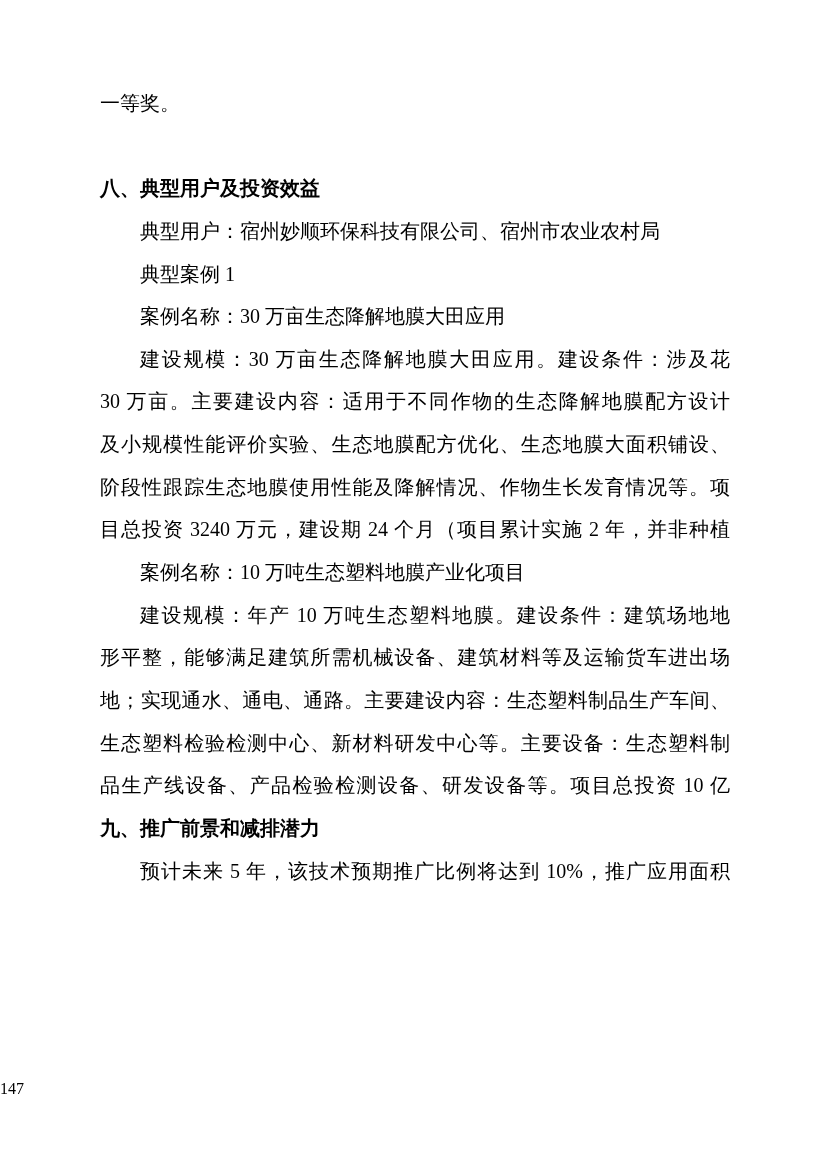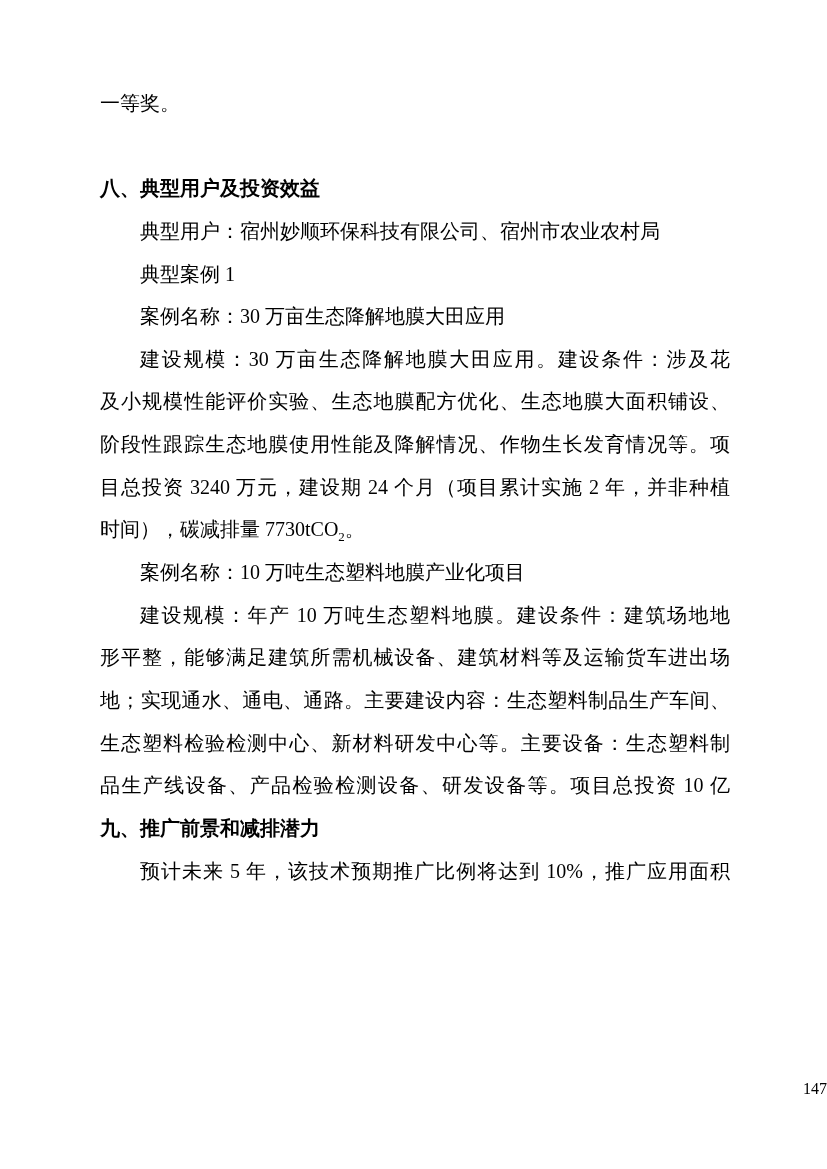--- a/index.html
+++ b/index.html
@@ -51,41 +51,41 @@
   }
   .line sub {
     font-size: 13px;
     line-height: 0;
   }
   .page-number {
     position: absolute;
     top: 1078px;
     left: 0;
     width: 100%;
-    text-align: right;
+    text-align: left;
     font-size: 16px;
     line-height: 22px;
   }
 </style>
 </head>
 <body>
 
 <div class="page">
   <div class="text-block">
       <div class="line body">一等奖。</div>
       <div class="line blank">&nbsp;</div>
       <div class="line heading">八、典型用户及投资效益</div>
       <div class="line body indent">典型用户：宿州妙顺环保科技有限公司、宿州市农业农村局</div>
       <div class="line body indent">典型案例 1</div>
       <div class="line body indent">案例名称：30 万亩生态降解地膜大田应用</div>
       <div class="line body indent justify">建设规模：30 万亩生态降解地膜大田应用。建设条件：涉及花</div>
+      <div class="line body justify">30 万亩。主要建设内容：适用于不同作物的生态降解地膜配方设计</div>
       <div class="line body justify">及小规模性能评价实验、生态地膜配方优化、生态地膜大面积铺设、</div>
       <div class="line body justify">阶段性跟踪生态地膜使用性能及降解情况、作物生长发育情况等。项</div>
       <div class="line body justify">目总投资 3240 万元，建设期 24 个月（项目累计实施 2 年，并非种植</div>
-      <div class="line body"><span>时间），碳减排量 7730tCO</span><sub>2</sub><span>。</span></div>
       <div class="line body indent">案例名称：10 万吨生态塑料地膜产业化项目</div>
       <div class="line body indent justify">建设规模：年产 10 万吨生态塑料地膜。建设条件：建筑场地地</div>
       <div class="line body justify">形平整，能够满足建筑所需机械设备、建筑材料等及运输货车进出场</div>
       <div class="line body justify">地；实现通水、通电、通路。主要建设内容：生态塑料制品生产车间、</div>
       <div class="line body justify">生态塑料检验检测中心、新材料研发中心等。主要设备：生态塑料制</div>
       <div class="line body justify">品生产线设备、产品检验检测设备、研发设备等。项目总投资 10 亿</div>
       <div class="line heading">九、推广前景和减排潜力</div>
       <div class="line body indent justify">预计未来 5 年，该技术预期推广比例将达到 10%，推广应用面积</div>
     </div>
   <div class="page-number">147</div>

